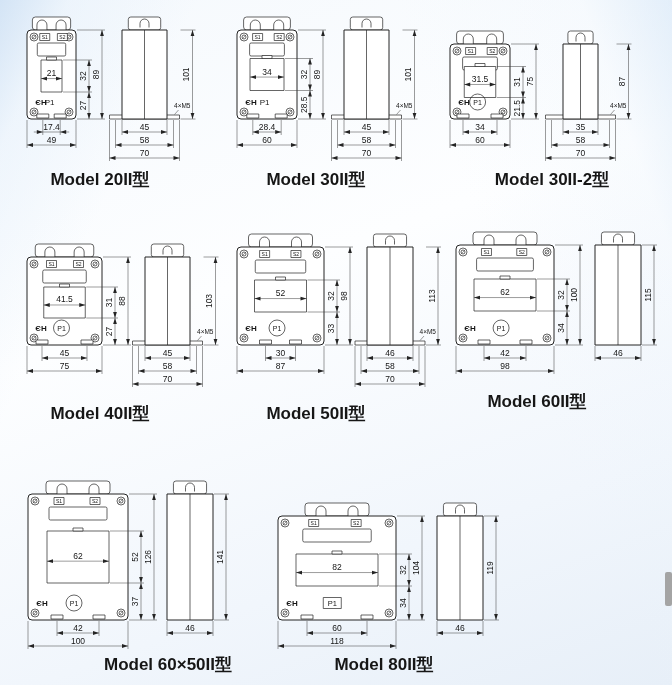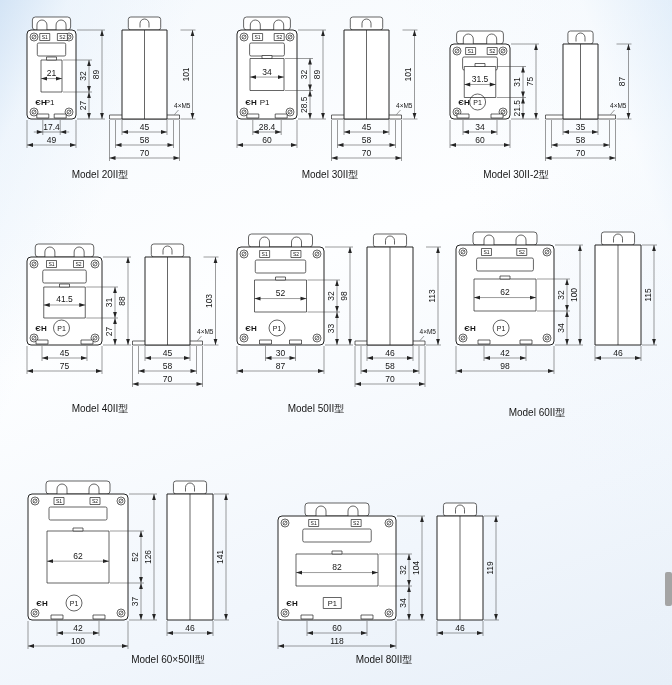--- a/index.html
+++ b/index.html
@@ -15,21 +15,21 @@
   #drawing line, #drawing path, #drawing rect, #drawing circle{
     stroke:#242424;fill:none;stroke-width:.7;vector-effect:non-scaling-stroke;
   }
   #drawing .b{stroke-width:1;}
   #drawing .fw{fill:#ffffff;}
   #drawing .thin{stroke-width:.5;stroke:#3a3a3a;}
   #drawing .ar{fill:#242424;stroke:none;}
   #drawing text{stroke:none;fill:#151515;font-family:"Liberation Sans",sans-serif;}
   .model-label{
     position:absolute;transform:translateX(-50%);
-    font-size:10px;font-weight:400;color:#161616;white-space:nowrap;
+    font-size:17px;font-weight:700;color:#161616;white-space:nowrap;
   }
   .scrollbar-thumb{
     position:absolute;right:0;top:572px;width:7px;height:34px;
     background:#a4a4a4;border-radius:2px;
   }
 </style>
 </head>
 <body>
 
 <svg id="drawing" width="672" height="685" viewBox="0 0 672 685">
@@ -728,21 +728,21 @@
       <line x1="437" y1="621" x2="437" y2="636" class="thin"></line>
       <line x1="483" y1="621" x2="483" y2="636" class="thin"></line>
       <line x1="437" y1="633" x2="483" y2="633" class="thin"></line>
       <polygon points="437,633 443,631.1 443,634.9" class="ar"></polygon>
       <polygon points="483,633 477,634.9 477,631.1" class="ar"></polygon>
       <text x="460" y="630.5" font-size="8.5" text-anchor="middle">46</text>
     </g>
   </svg>
 
 <div class="model-label" style="left:100px;top:168px">Model 20II型</div>
-<div class="model-label" style="left:330px;top:168px">Model 30II型</div>
-<div class="model-label" style="left:516px;top:168px">Model 30II-2型</div>
+<div class="model-label" style="left:316px;top:168px">Model 30II型</div>
+<div class="model-label" style="left:552px;top:168px">Model 30II-2型</div>
 <div class="model-label" style="left:100px;top:402px">Model 40II型</div>
 <div class="model-label" style="left:316px;top:402px">Model 50II型</div>
-<div class="model-label" style="left:537px;top:406px">Model 60II型</div>
+<div class="model-label" style="left:537px;top:390px">Model 60II型</div>
 <div class="model-label" style="left:168px;top:653px">Model 60×50II型</div>
 <div class="model-label" style="left:384px;top:653px">Model 80II型</div>
 
 <div class="scrollbar-thumb"></div>
 
 </body></html>

